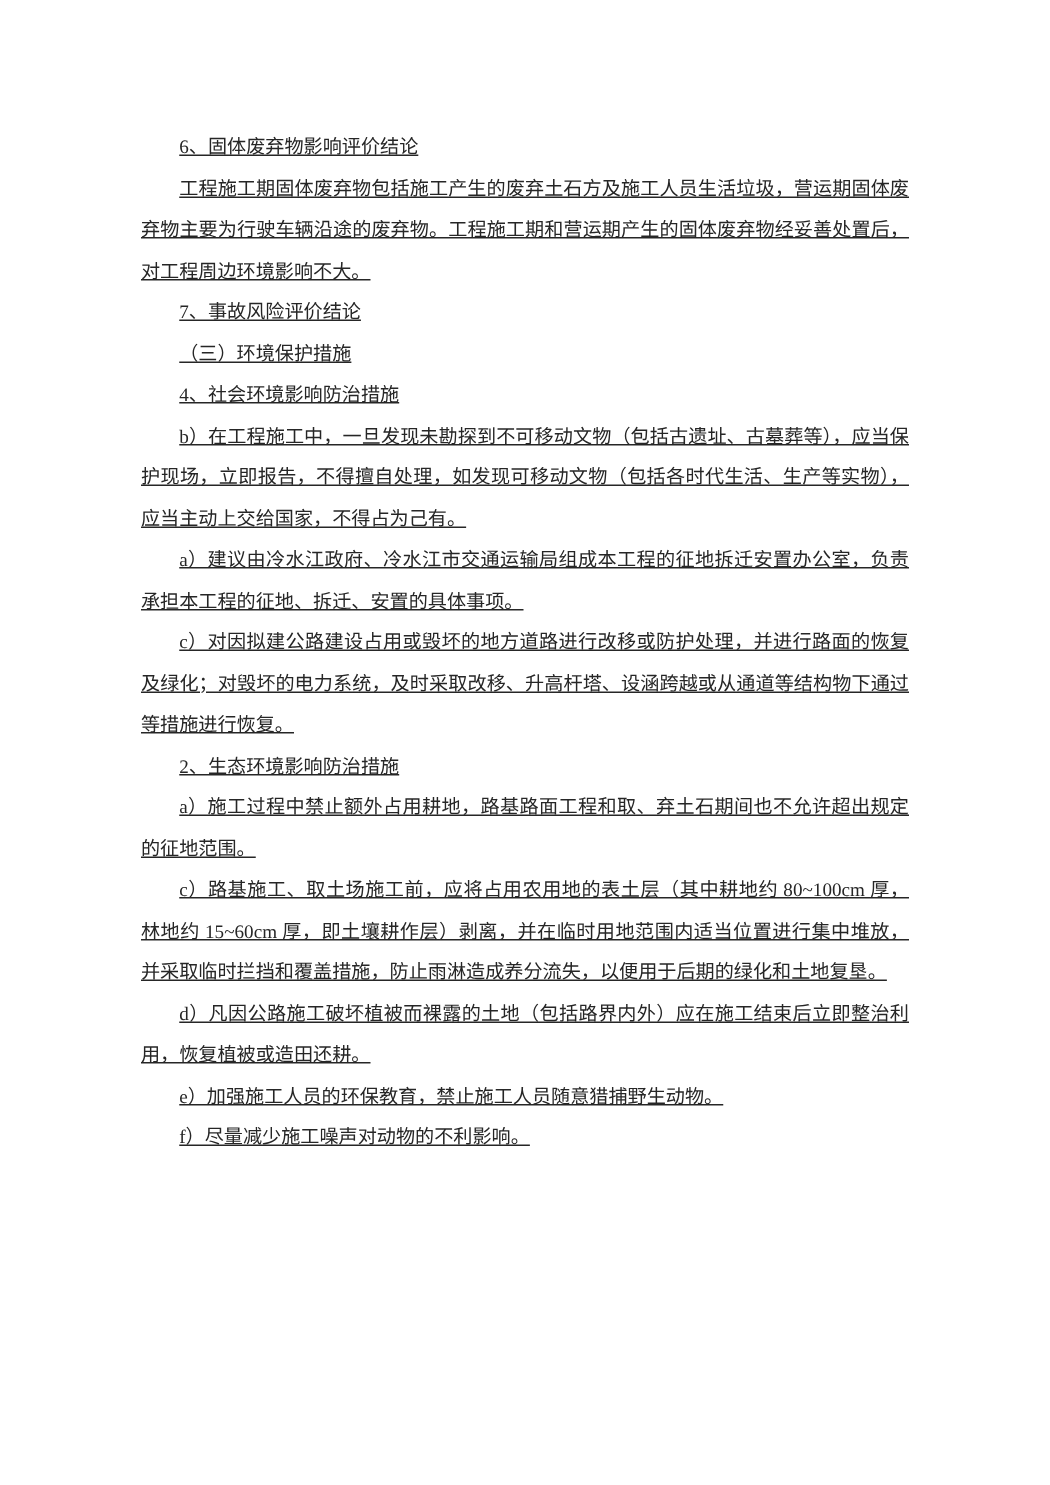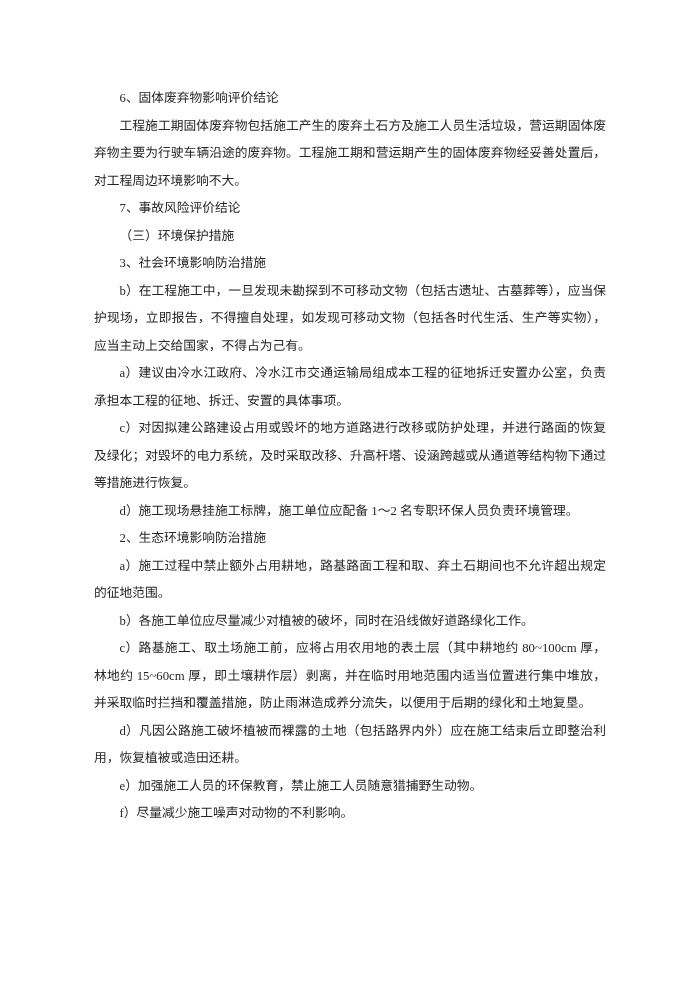--- a/index.html
+++ b/index.html
@@ -34,31 +34,29 @@
       margin: 0;
       padding: 0;
       text-indent: 2em;
       word-break: break-all;
     }
   </style>
 </head>
 <body>
 
 <div class="document-page" style="background: rgb(255, 255, 255);">
-  <div class="document-content" style="color: rgb(38, 38, 38);">
+  <div class="document-content" style="color: rgb(38, 38, 38); text-decoration: underline;">
       <p>6、固体废弃物影响评价结论</p>
       <p>工程施工期固体废弃物包括施工产生的废弃土石方及施工人员生活垃圾，营运期固体废弃物主要为行驶车辆沿途的废弃物。工程施工期和营运期产生的固体废弃物经妥善处置后，对工程周边环境影响不大。</p>
       <p>7、事故风险评价结论</p>
       <p>（三）环境保护措施</p>
-      <p>3、社会环境影响防治措施</p>
+      <p>4、社会环境影响防治措施</p>
       <p>b）在工程施工中，一旦发现未勘探到不可移动文物（包括古遗址、古墓葬等），应当保护现场，立即报告，不得擅自处理，如发现可移动文物（包括各时代生活、生产等实物），应当主动上交给国家，不得占为己有。</p>
       <p>a）建议由冷水江政府、冷水江市交通运输局组成本工程的征地拆迁安置办公室，负责承担本工程的征地、拆迁、安置的具体事项。</p>
       <p>c）对因拟建公路建设占用或毁坏的地方道路进行改移或防护处理，并进行路面的恢复及绿化；对毁坏的电力系统，及时采取改移、升高杆塔、设涵跨越或从通道等结构物下通过等措施进行恢复。</p>
-      <p>d）施工现场悬挂施工标牌，施工单位应配备 1～2 名专职环保人员负责环境管理。</p>
       <p>2、生态环境影响防治措施</p>
       <p>a）施工过程中禁止额外占用耕地，路基路面工程和取、弃土石期间也不允许超出规定的征地范围。</p>
-      <p>b）各施工单位应尽量减少对植被的破坏，同时在沿线做好道路绿化工作。</p>
       <p>c）路基施工、取土场施工前，应将占用农用地的表土层（其中耕地约 80~100cm 厚，林地约 15~60cm 厚，即土壤耕作层）剥离，并在临时用地范围内适当位置进行集中堆放，并采取临时拦挡和覆盖措施，防止雨淋造成养分流失，以便用于后期的绿化和土地复垦。</p>
       <p>d）凡因公路施工破坏植被而裸露的土地（包括路界内外）应在施工结束后立即整治利用，恢复植被或造田还耕。</p>
       <p>e）加强施工人员的环保教育，禁止施工人员随意猎捕野生动物。</p>
       <p>f）尽量减少施工噪声对动物的不利影响。</p>
     </div>
 </div>
 
 </body></html>

